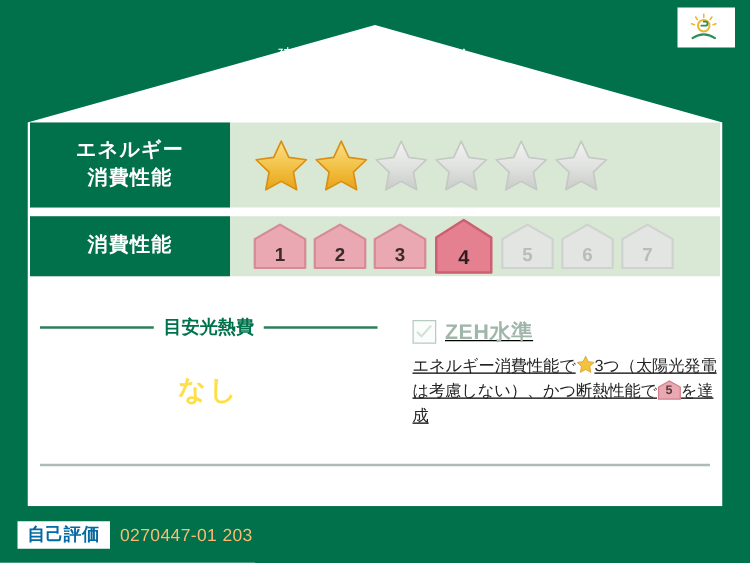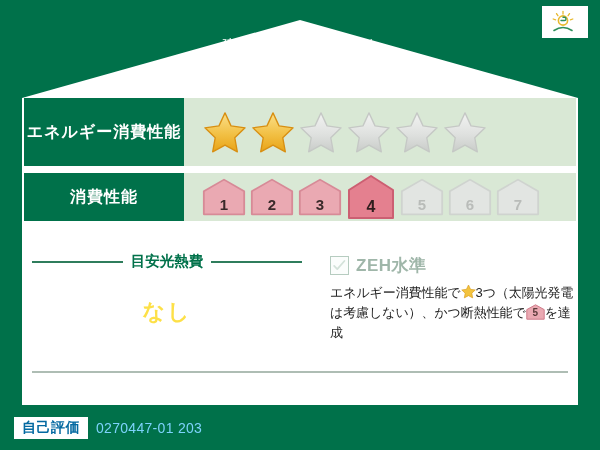--- a/index.html
+++ b/index.html
@@ -58,21 +58,21 @@
     width: 552px;
   }
   .row {
     display: flex; align-items: stretch;
     background: #d9e8d5;
     margin-bottom: 7px;
   }
   .row-label {
     background: #00714a; color: #fff;
     width: 160px; flex: 0 0 160px;
-    display: flex; flex-direction: row;
+    display: flex; flex-direction: column;
     align-items: center; justify-content: center;
     font-size: 16px; font-weight: bold;
     letter-spacing: 1px; line-height: 1.35;
     padding: 6px 0;
   }
   .row-body {
     flex: 1;
     display: flex; align-items: center;
     padding-left: 18px;
   }
@@ -92,21 +92,21 @@
   .house-badge.active .hb-num { color: #2e1d1d; font-size: 16px; bottom: 4px; }
   .house-badge.off .hb-num { color: #b9bcb9; }
 
   
   .lower {
     position: absolute; left: 24px; top: 248px;
     width: 552px; height: 132px;
     display: flex;
   }
   .lower-left { width: 286px; flex: 0 0 286px; padding-top: 4px; }
-  .lower-right { flex: 1; padding: 6px 0 0 20px; }
+  .lower-right { flex: 1; padding: 6px 0 0 20px; text-decoration: underline; }
 
   .cost-head {
     display: flex; align-items: center; gap: 8px;
     color: #00714a; font-size: 14.5px; font-weight: bold;
     padding: 0 8px;
   }
   .cost-head .hr { flex: 1; height: 2px; background: #2f7d5c; }
   .cost-value {
     text-align: center; color: #fde047;
     font-size: 22px; font-weight: bold;
@@ -150,21 +150,21 @@
   .footer-left {
     position: absolute; left: 14px; top: 11px;
     display: flex; align-items: center; gap: 8px;
   }
   .self-badge {
     background: #ffffff; color: #0369a1;
     font-size: 14px; font-weight: bold;
     padding: 2px 8px 3px 8px; line-height: 1.2;
     letter-spacing: .5px;
   }
-  .cert-no { font-size: 14px; color: #7dd3fc; letter-spacing: .3px; }
+  .cert-no { font-size: 14px; color: #fdba74; letter-spacing: .3px; }
   .footer-right {
     position: absolute; right: 14px; top: 8px;
     text-align: right;
   }
   .eval-date { font-size: 14px; font-weight: bold; letter-spacing: .3px; }
   .eval-id { font-size: 9px; color: #cfe3d8; margin-top: 2px; letter-spacing: .2px; }
 </style>
 </head>
 <body>
 

